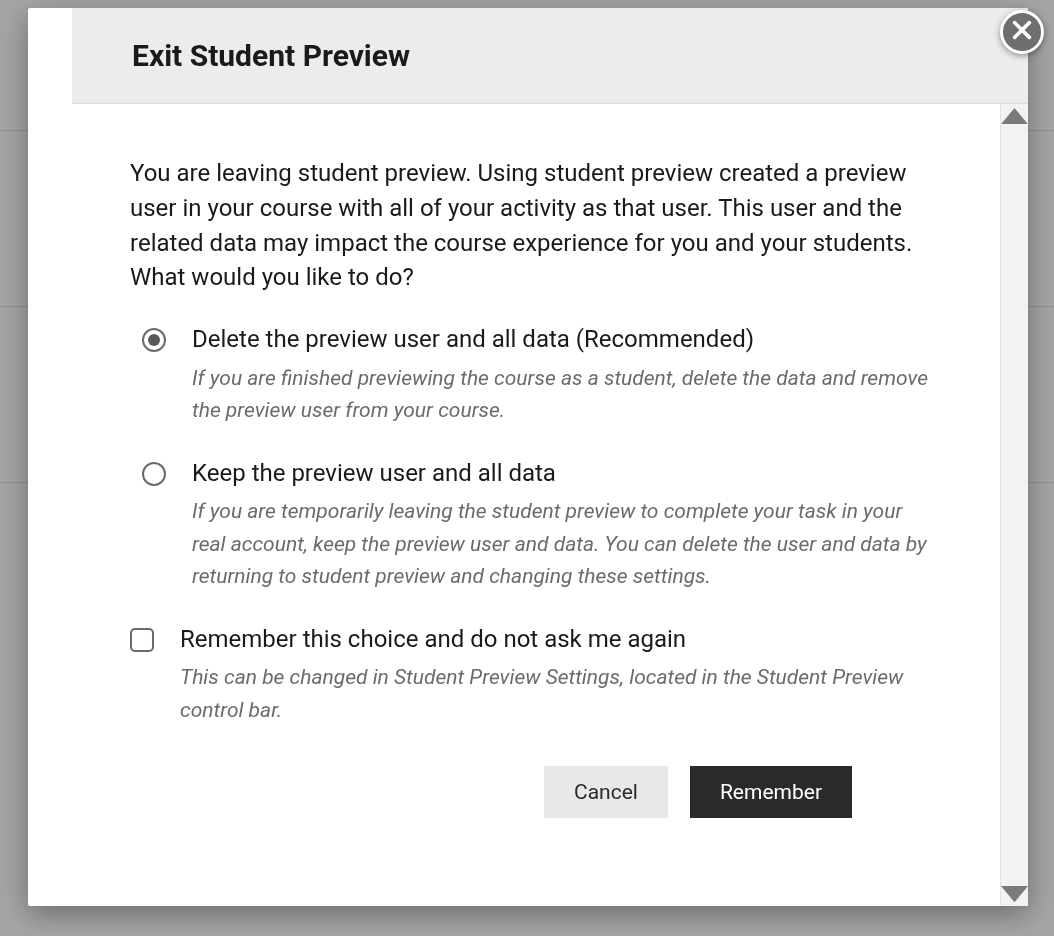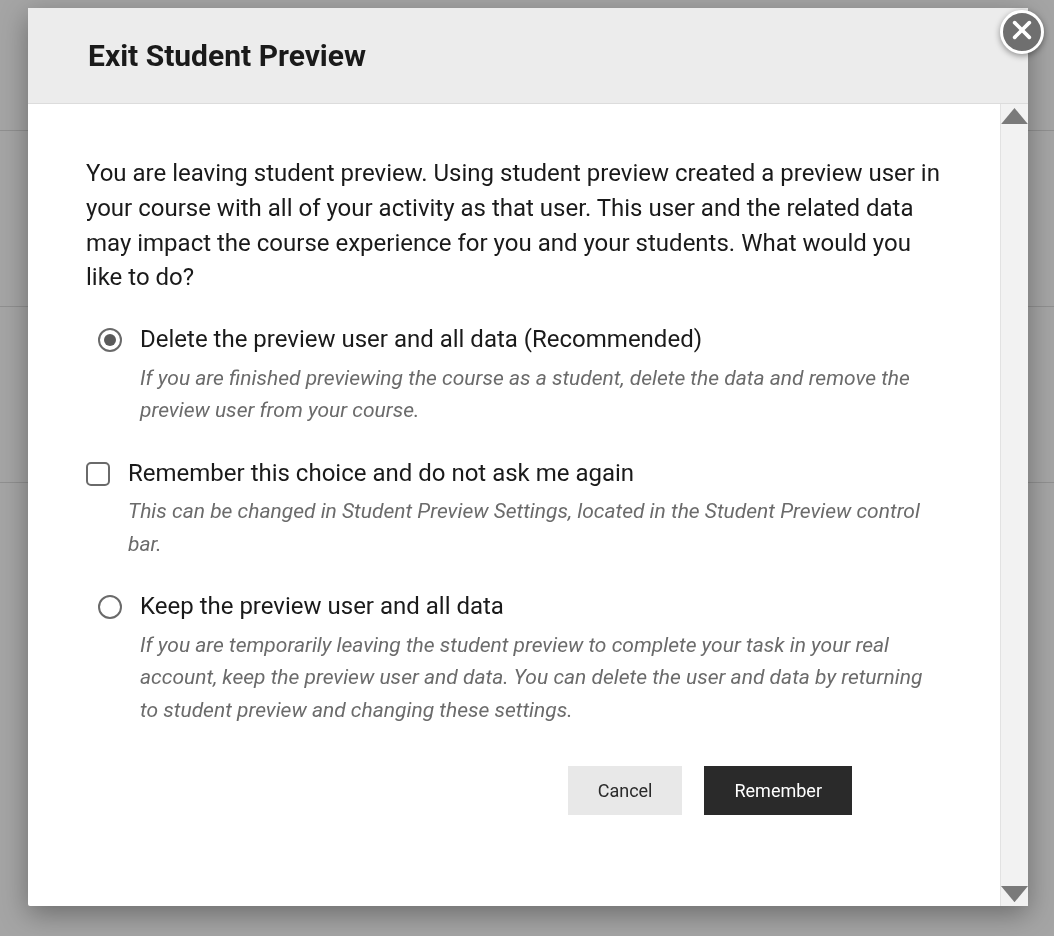--- a/index.html
+++ b/index.html
@@ -25,21 +25,21 @@
   }
 
   
   .modal {
     position: absolute;
     left: 28px; top: 8px;
     width: 1000px; height: 898px;
     background: #fff;
     box-shadow: 0 8px 28px rgba(0,0,0,.35);
     border-radius: 2px;
-    display: flex; flex-direction: column;
+    display: flex; flex-direction: column; padding-left: 44px;
   }
   .modal-header {
     background: #ececec;
     border-bottom: 1px solid #dcdcdc;
     padding: 30px 60px 30px 60px;
   }
   .modal-title { font-size: 30px; font-weight: 700; color: #1a1a1a; }
 
   .modal-body-wrap {
     position: relative;
@@ -50,21 +50,21 @@
     flex: 1 1 auto;
     padding: 52px 60px 12px 58px;
     overflow: hidden;
     color: #1a1a1a;
   }
   .intro { font-size: 24px; line-height: 1.45; margin-bottom: 28px; }
 
   .option {
     display: flex;
     align-items: flex-start;
-    gap: 18px;
+    gap: 26px;
     margin-bottom: 30px;
     padding-left: 12px;
   }
   .radio {
     width: 24px; height: 24px;
     border: 2px solid #6a6a6a;
     border-radius: 50%;
     flex: 0 0 24px;
     margin-top: 5px;
     position: relative;
@@ -95,21 +95,21 @@
     font-style: italic; color: #6b6b6b;
     margin-top: 6px;
   }
 
   .modal-footer {
     padding: 10px 60px 22px;
     display: flex; justify-content: flex-end; gap: 22px;
     margin-right: 28px;
   }
   .btn {
-    font-size: 18px;
+    font-size: 21px;
     padding: 14px 30px;
     border: none;
     cursor: pointer;
     font-family: inherit;
   }
   .btn-secondary { background: #e8e8e8; color: #2a2a2a; }
   .btn-primary { background: #2a2a2a; color: #fff; }
 
   
   .scrollbar {
@@ -173,33 +173,33 @@
       <p class="intro">You are leaving student preview. Using student preview created a preview user in your course with all of your activity as that user. This user and the related data may impact the course experience for you and your students. What would you like to do?</p>
 
       <div class="option">
         <span class="radio selected"></span>
         <div class="option-text">
           <div class="option-label">Delete the preview user and all data (Recommended)</div>
           <div class="option-desc">If you are finished previewing the course as a student, delete the data and remove the preview user from your course.</div>
         </div>
       </div>
 
+      <div class="option">
+        <span class="radio"></span>
+        <div class="option-text">
+          <div class="option-label">Keep the preview user and all data</div>
+          <div class="option-desc">If you are temporarily leaving the student preview to complete your task in your real account, keep the preview user and data. You can delete the user and data by returning to student preview and changing these settings.</div>
+        </div>
+      </div>
+
       <div class="option" style="padding-left:0;">
         <span class="checkbox"></span>
         <div class="option-text">
           <div class="option-label">Remember this choice and do not ask me again</div>
           <div class="option-desc">This can be changed in Student Preview Settings, located in the Student Preview control bar.</div>
-        </div>
-      </div>
-
-      <div class="option">
-        <span class="radio"></span>
-        <div class="option-text">
-          <div class="option-label">Keep the preview user and all data</div>
-          <div class="option-desc">If you are temporarily leaving the student preview to complete your task in your real account, keep the preview user and data. You can delete the user and data by returning to student preview and changing these settings.</div>
         </div>
       </div>
 
       <div class="modal-footer">
         <button class="btn btn-secondary">Cancel</button>
         <button class="btn btn-primary">Remember</button>
       </div>
     </div>
 
     <div class="scrollbar">

